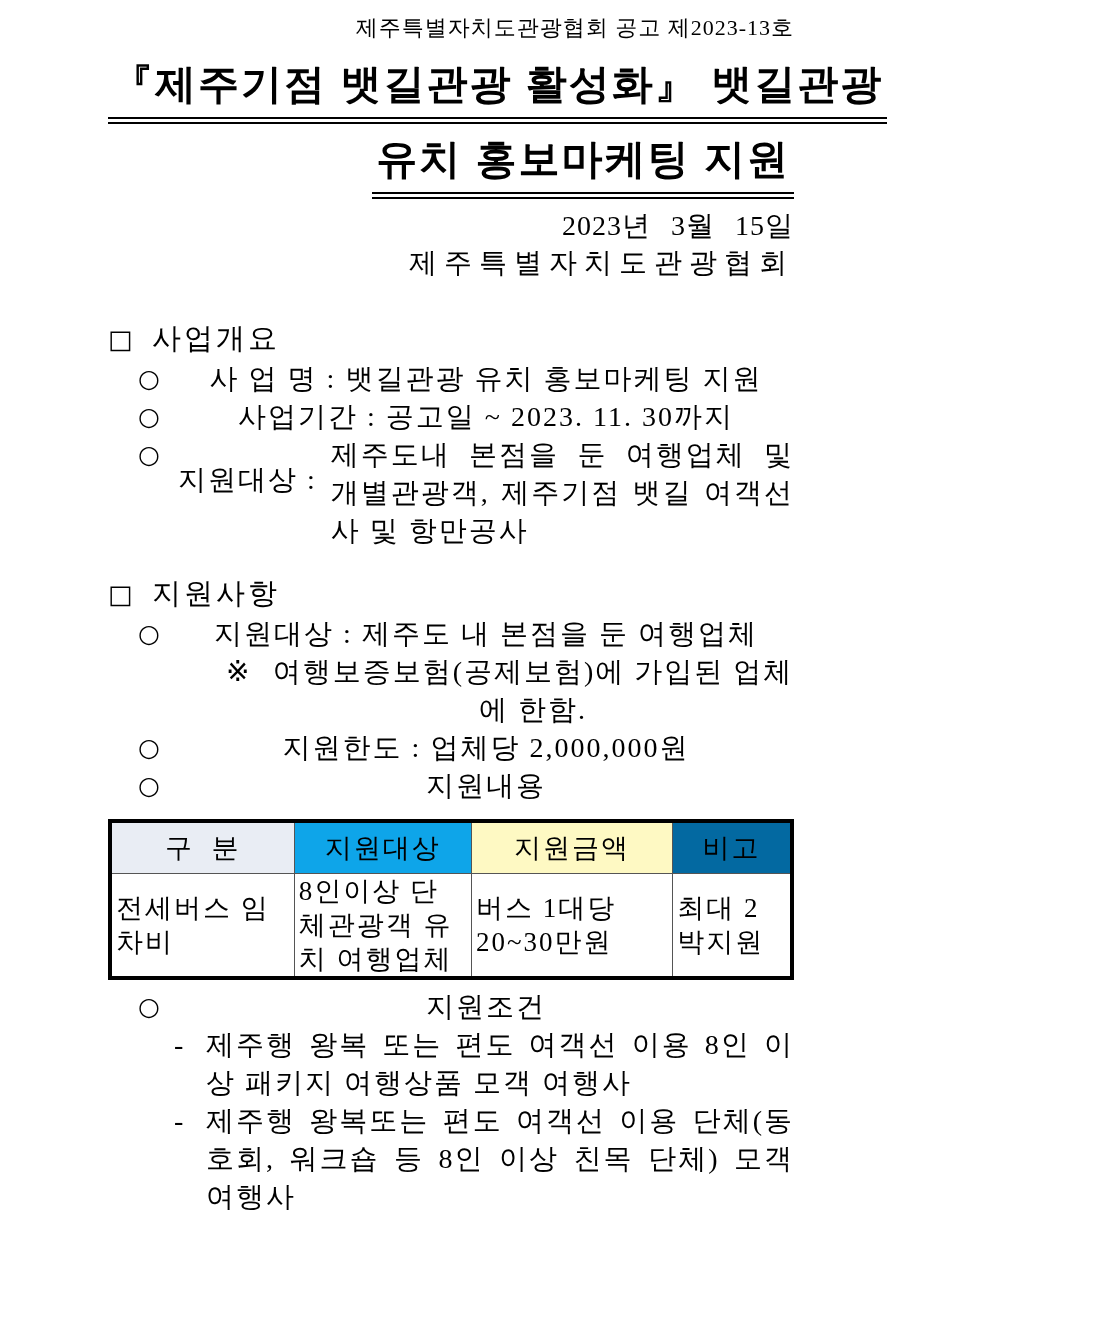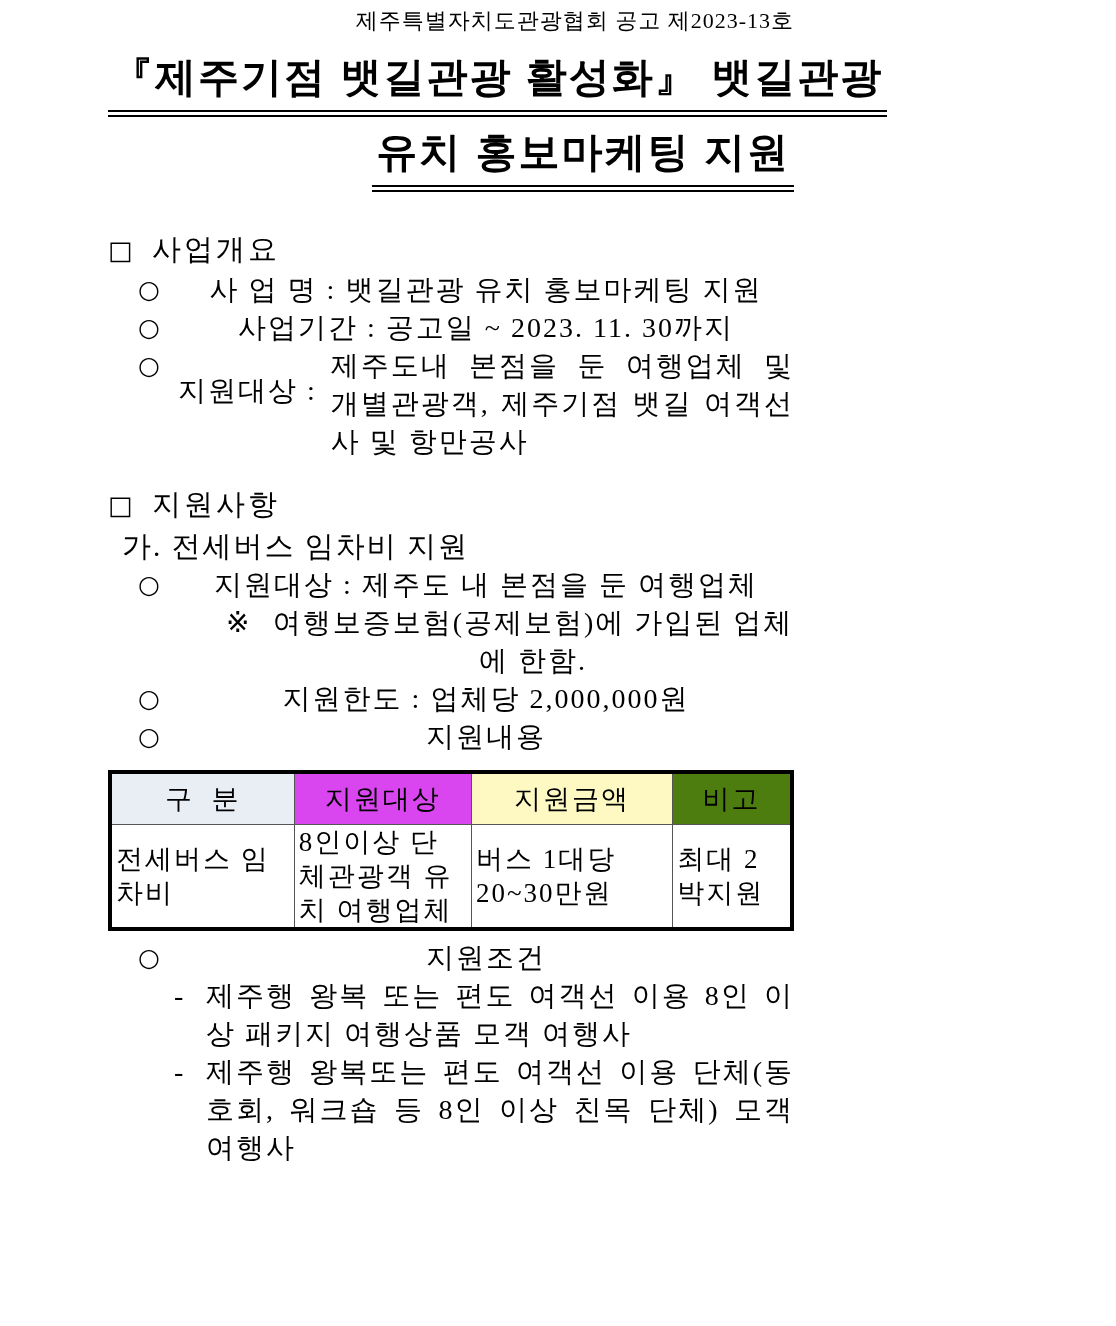--- a/index.html
+++ b/index.html
@@ -9,21 +9,21 @@
     height: 1326px;
     background: #ffffff;
     color: #000000;
     overflow: hidden;
     font-family: "Liberation Serif", "DejaVu Serif", serif;
   }
   .page {
     box-sizing: border-box;
     width: 900px;
     height: 1326px;
-    padding: 6px 106px 0 108px;
+    padding: 13px 106px 0 108px;
   }
   
   .doc-number {
     text-align: right;
     font-size: 22px;
     line-height: 30px;
     letter-spacing: 1px;
   }
   
   .title {
@@ -154,20 +154,24 @@
 <div class="page">
 
   <div class="doc-number">제주특별자치도관광협회 공고 제2023-13호</div>
 
   <div class="title">
     <div><span class="tline">『제주기점 뱃길관광 활성화』 뱃길관광</span></div>
     <div class="t2"><span class="tline">유치 홍보마케팅 지원</span></div>
   </div>
 
 
+  <div class="sign">
+    <div class="date">2023년 3월 15일</div>
+    <div class="org">제주특별자치도관광협회</div>
+  </div>
 
   <div class="sec-heading">
     <span class="sq">□</span>
     <span>사업개요</span>
   </div>
 
   <div class="item">
     <span class="circ">○</span>
     <span class="itext">사 업 명 : 뱃길관광 유치 홍보마케팅 지원</span>
   </div>
@@ -181,23 +185,20 @@
     <span class="circ">○</span>
     <span class="ilabel">지원대상 :</span>
     <span class="itext just">제주도내 본점을 둔 여행업체 및 개별관광객, 제주기점 뱃길 여객선사 및 항만공사</span>
   </div>
 
   <div class="sec-heading tight">
     <span class="sq">□</span>
     <span>지원사항</span>
   </div>
 
-  <div class="sub-heading">
-    <span>가. 전세버스 임차비 지원</span>
-  </div>
 
   <div class="item">
     <span class="circ">○</span>
     <span class="itext">지원대상 : 제주도 내 본점을 둔 여행업체</span>
   </div>
 
   <div class="item note-item">
     <span class="note-marker">※</span>
     <span class="itext">여행보증보험(공제보험)에 가입된 업체에 한함.</span>
   </div>
@@ -215,23 +216,23 @@
   <table class="support-table">
     <colgroup>
         <col class="c1">
         <col class="c2">
         <col class="c3">
         <col class="c4">
       </colgroup>
     <thead>
       <tr>
         <th style="background: rgb(233, 237, 244);">구  분</th>
-        <th style="background: #d946ef;">지원대상</th>
+        <th style="background: #0ea5e9;">지원대상</th>
         <th style="background: #fef9c3;">지원금액</th>
-        <th style="background: #4d7c0f;">비고</th>
+        <th style="background: #0369a1;">비고</th>
       </tr>
     </thead>
     <tbody>
       <tr>
         <td>전세버스 임차비</td>
         <td>8인이상 단체관광객 유치 여행업체</td>
         <td>버스 1대당 20~30만원</td>
         <td>최대 2박지원</td>
       </tr>
     </tbody>

